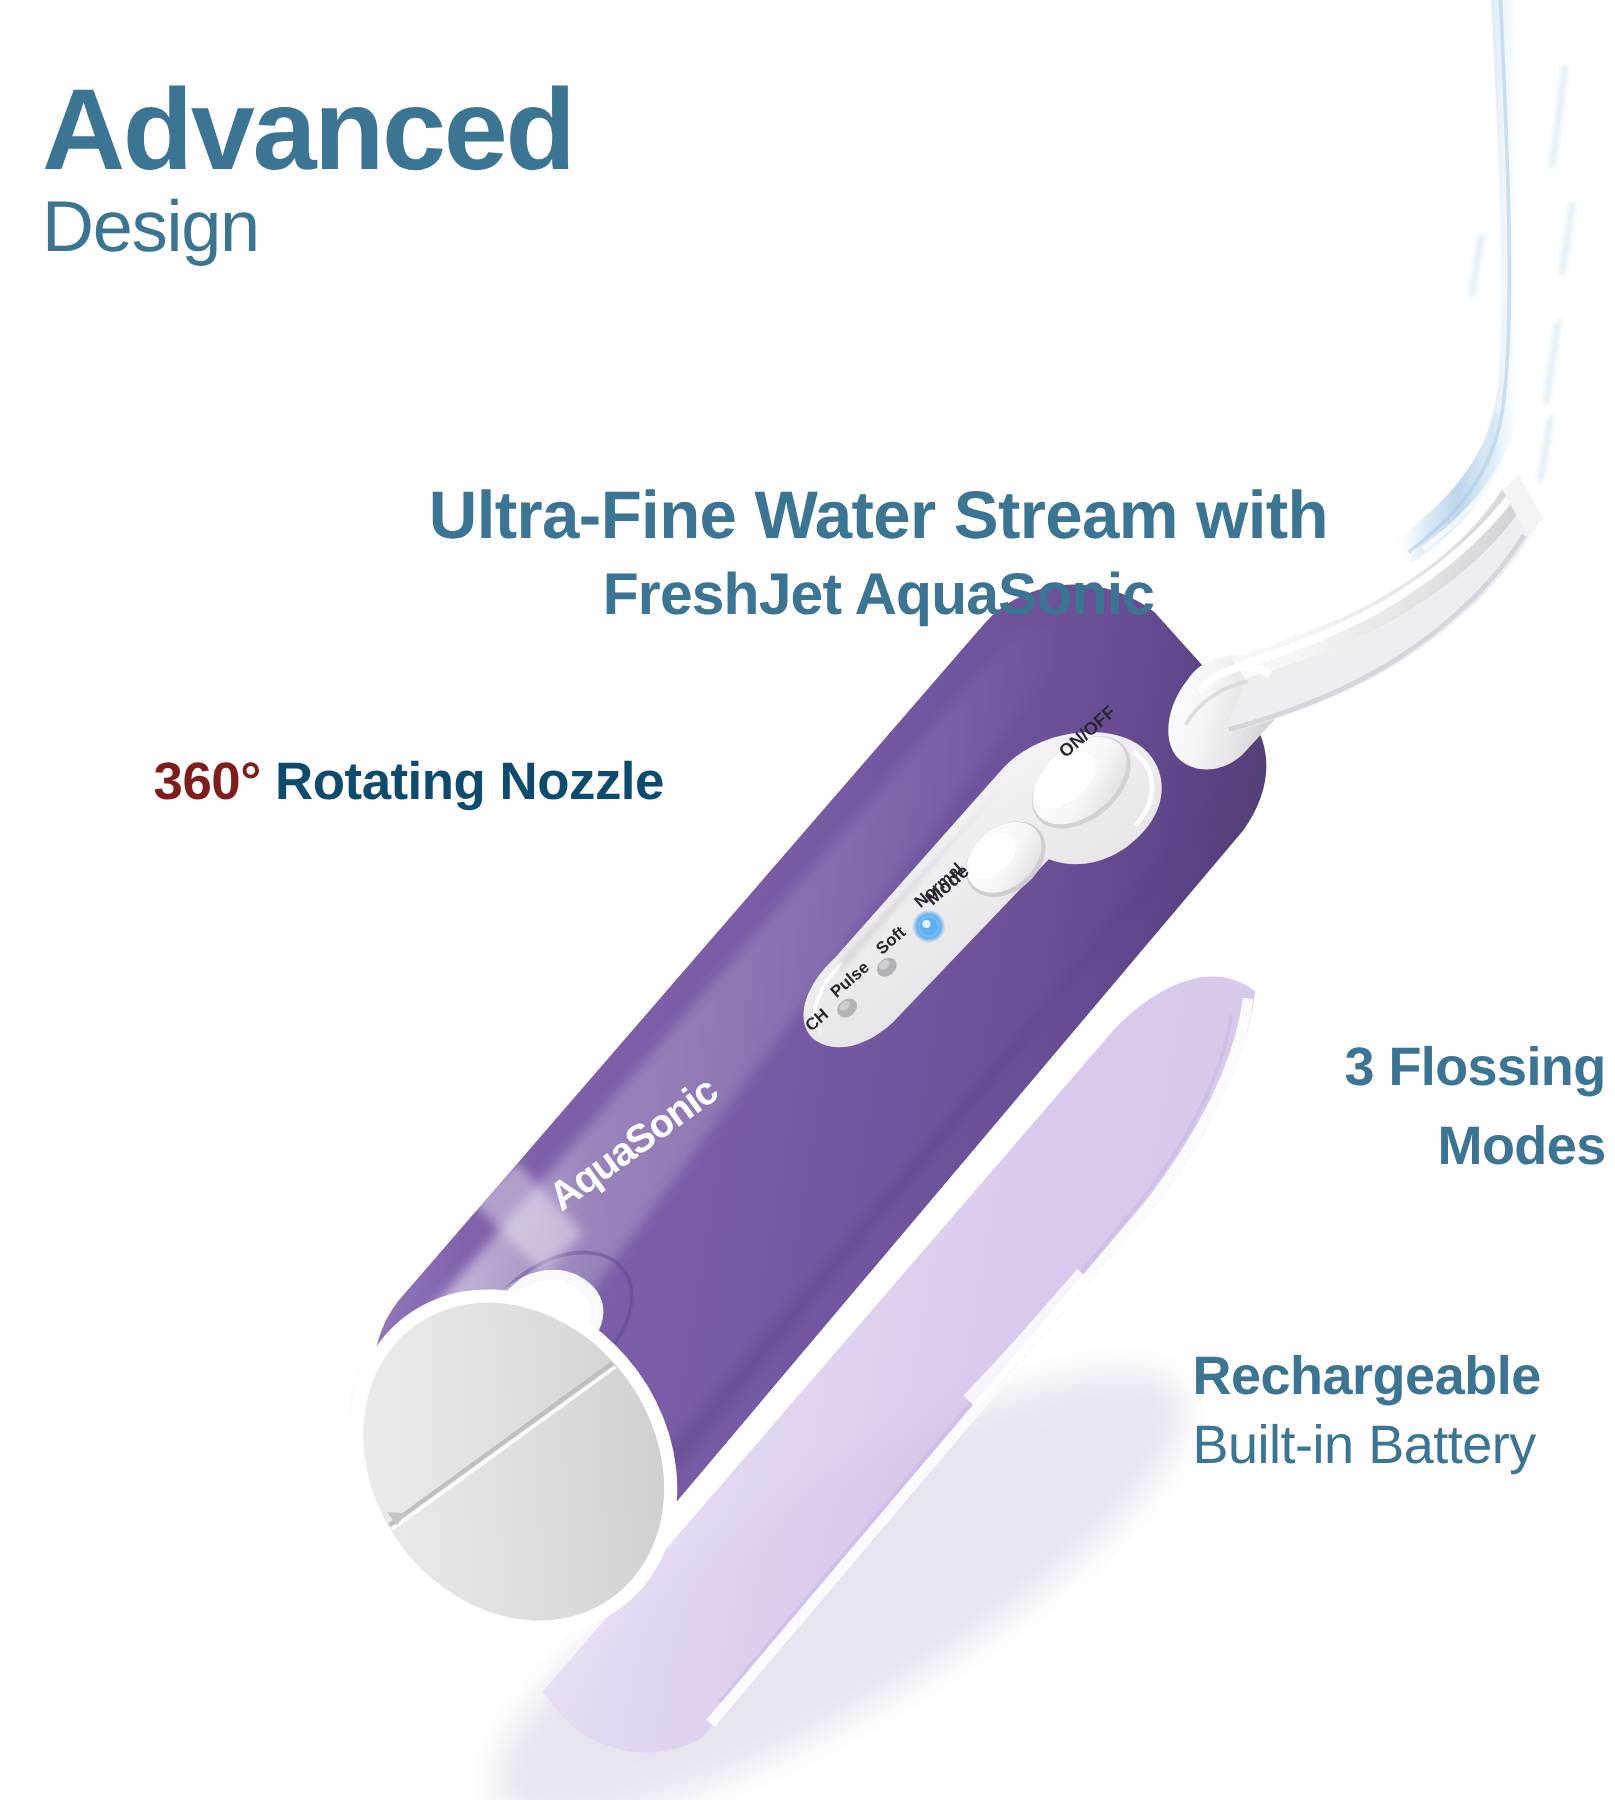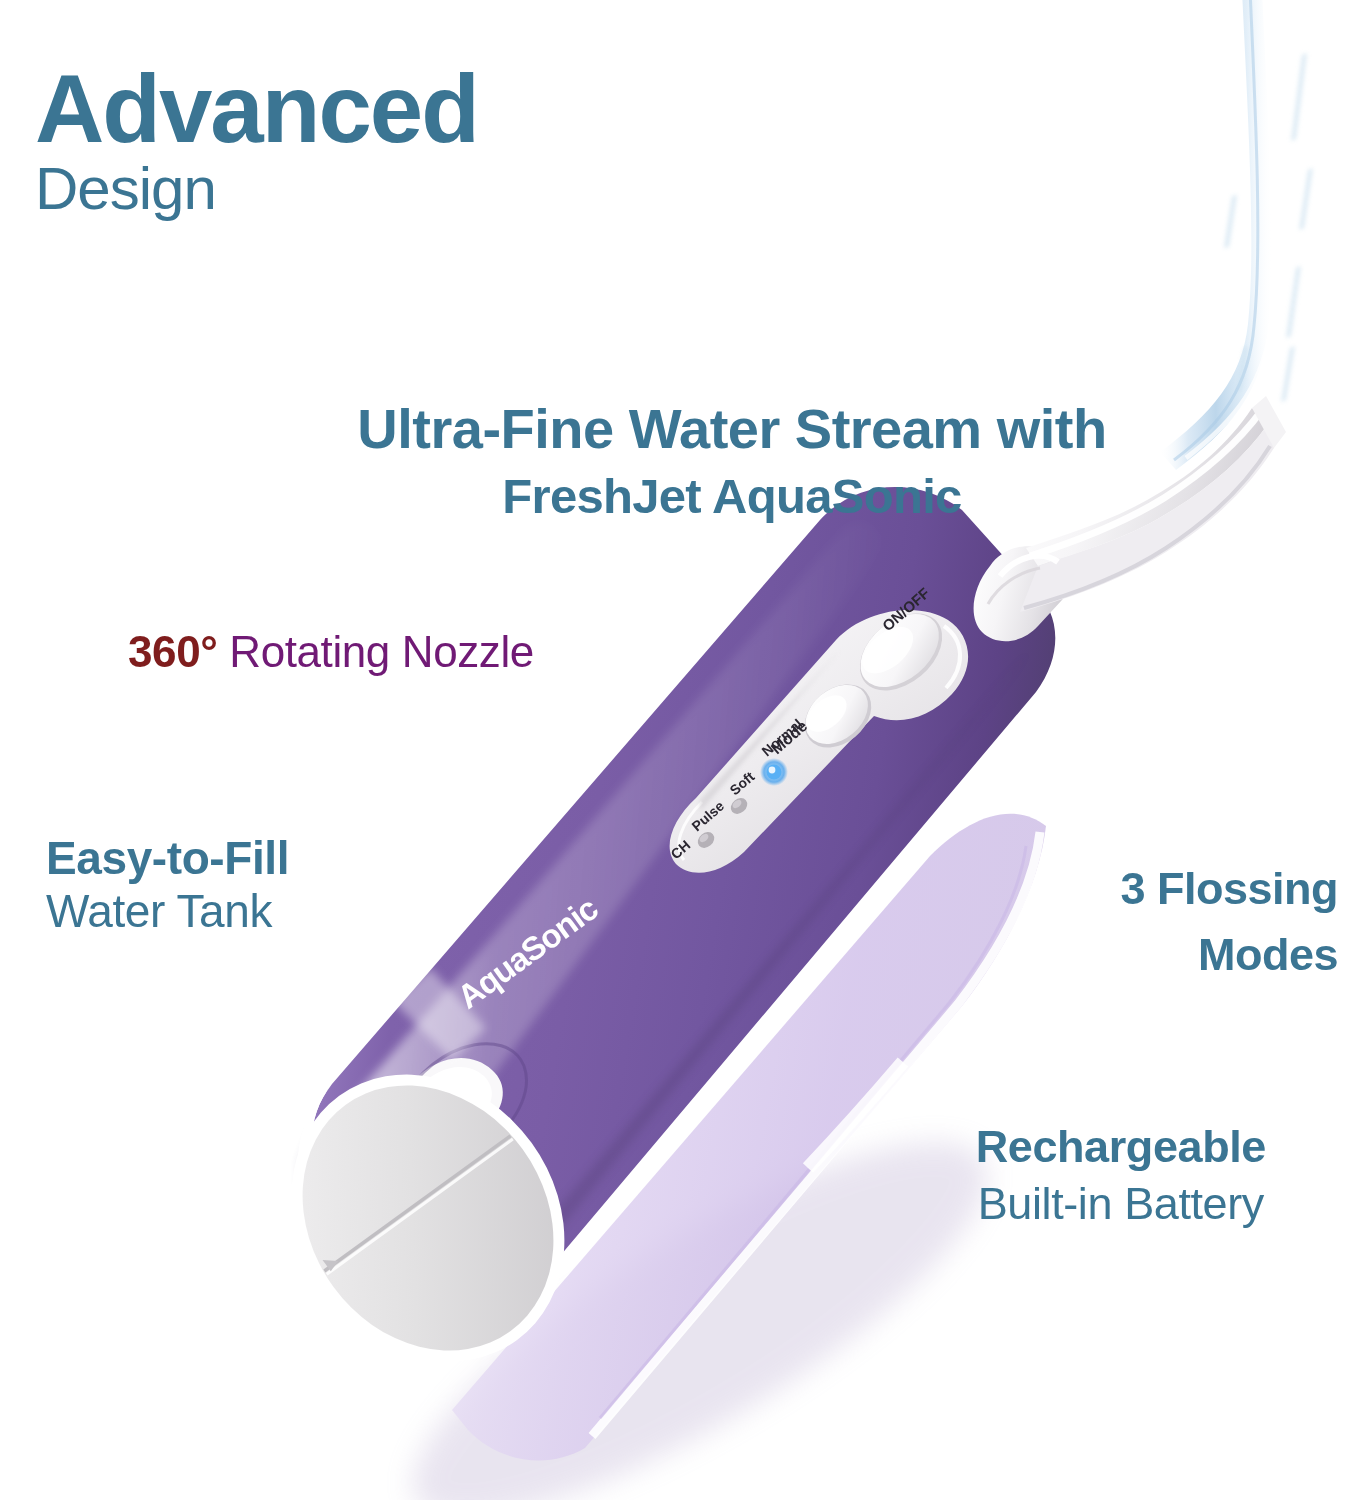--- a/index.html
+++ b/index.html
@@ -66,21 +66,21 @@
 
   #lbl-nozzle {
     position: absolute;
     left: 128px;
     top: 627px;
     font-size: 44px;
     white-space: nowrap;
     letter-spacing: -0.4px;
   }
   #lbl-nozzle .b { font-weight: 700; color: #7f1d1d; }
-  #lbl-nozzle .l { font-weight: 400; color: #701a75; }
+  #lbl-nozzle .l { font-weight: 700; color: #0c4a6e; }
 
   #lbl-tank {
     position: absolute;
     left: 46px;
     top: 834px;
     line-height: 1.08;
     letter-spacing: -0.4px;
   }
   #lbl-tank .b {
     display: block;
@@ -108,23 +108,23 @@
     display: block;
     font-size: 45px;
     font-weight: 700;
     color: #3b7593;
     text-align: right;
   }
   #lbl-modes .b2 { margin-top: 16px; }
 
   #lbl-battery {
     position: absolute;
-    right: 80px;
+    right: 62px;
     top: 1122px;
-    text-align: center;
+    text-align: left;
     line-height: 1.1;
     letter-spacing: -0.4px;
   }
   #lbl-battery .b {
     display: block;
     font-size: 45px;
     font-weight: 700;
     color: #3b7593;
   }
   #lbl-battery .l {
@@ -429,24 +429,20 @@
 
   <div id="subhead">
     <span class="s1">Ultra-Fine Water Stream with</span>
     <span class="s2">FreshJet AquaSonic</span>
   </div>
 
   <div id="lbl-nozzle">
     <span class="b">360°</span><span>&nbsp;</span><span class="l">Rotating Nozzle</span>
   </div>
 
-  <div id="lbl-tank">
-    <span class="b">Easy-to-Fill</span>
-    <span class="l">Water Tank</span>
-  </div>
 
   <div id="lbl-modes">
     <span class="b1">3 Flossing</span>
     <span class="b2">Modes</span>
   </div>
 
   <div id="lbl-battery">
     <span class="b">Rechargeable</span>
     <span class="l">Built-in Battery</span>
   </div>

